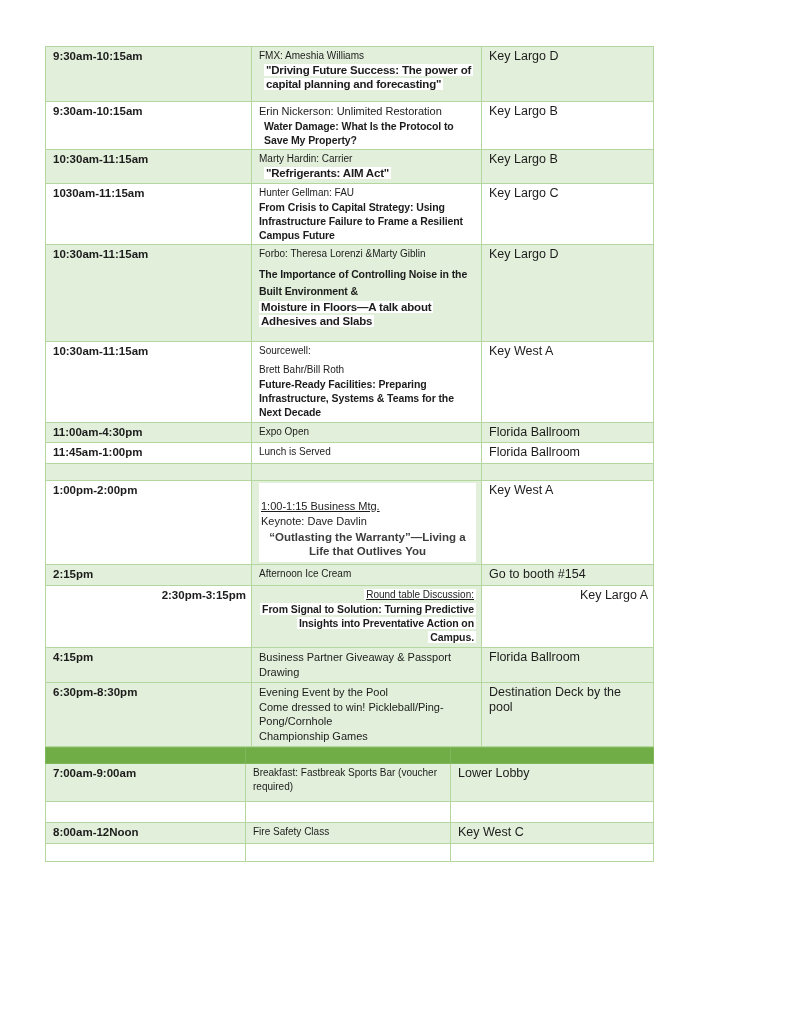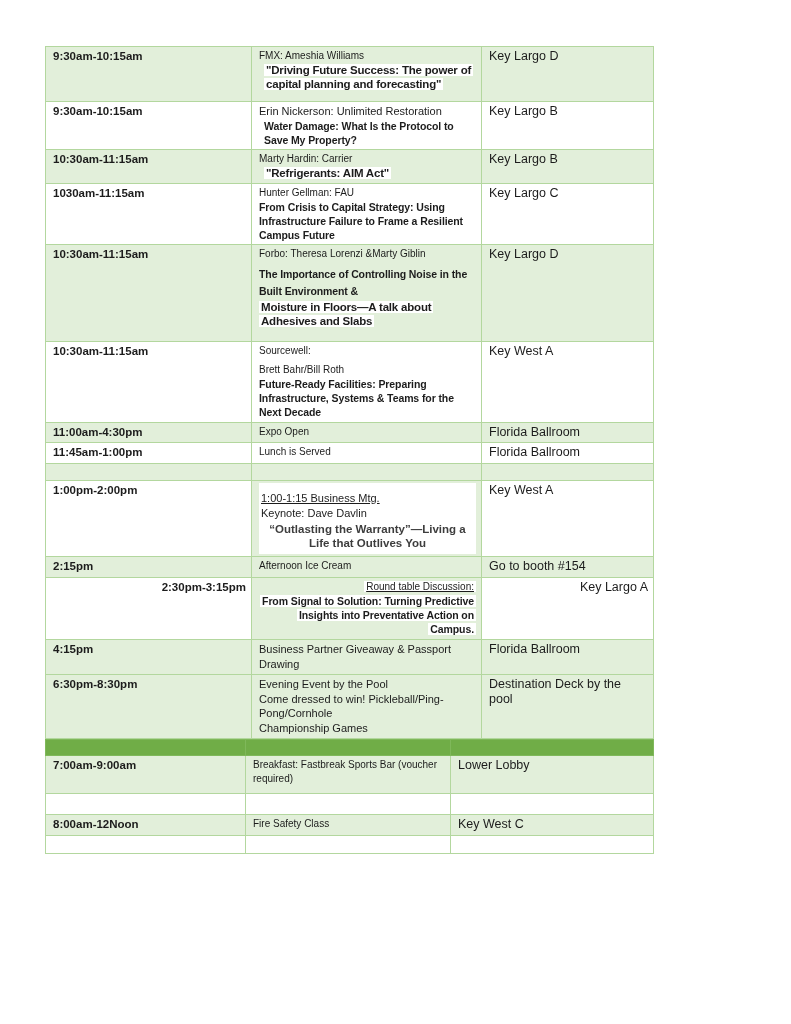--- a/index.html
+++ b/index.html
@@ -29,21 +29,21 @@
   .sm2  { font-size: 11px; line-height: 1.35; }
   .sub  { font-size: 10.5px; font-weight: bold; line-height: 1.35; letter-spacing: -0.1px; }
   .sub2 { font-size: 11.5px; font-weight: bold; line-height: 1.25; letter-spacing: -0.2px; }
   .q    { font-size: 11.5px; font-weight: bold; color: #3d3d3d; line-height: 1.3; margin-top: 1px; }
   .u    { text-decoration: underline; }
   .ctr  { text-align: center; }
   .ind  { padding-left: 5px; }
   .sp   { line-height: 1.6; }
   .sp2  { margin-bottom: 5px; }
   .hl-span { background: #ffffff; padding: 0 2px; box-decoration-break: clone; }
-  .white-block { background: #ffffff; padding: 8px 2px 3px 2px; }
+  .white-block { background: #ffffff; padding: 16px 2px 3px 2px; }
 
   h1.day-heading {
     margin: 25px 0 13px 0; font-size: 22.5px; font-weight: 600;
     color: #2e5ca8; letter-spacing: 0.2px;
   }
 </style>
 </head>
 <body>
 
 <div class="content">

